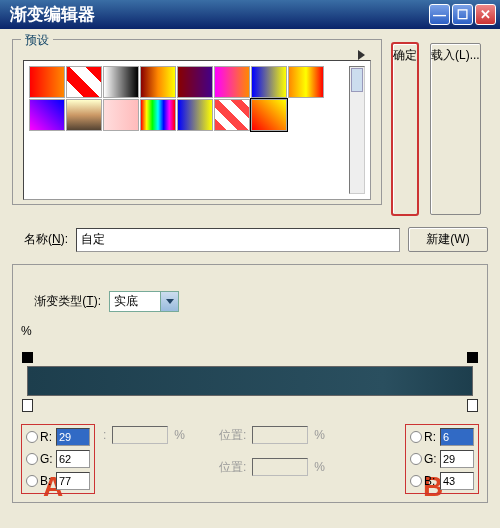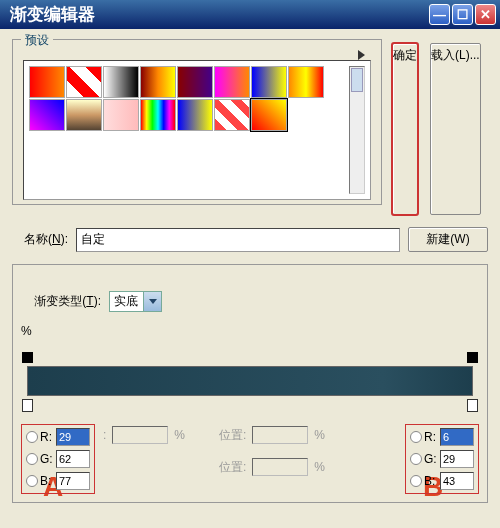--- a/index.html
+++ b/index.html
@@ -24,21 +24,21 @@
 .scroll-thumb { position:absolute; left:1px; right:1px; top:1px; height:24px; background:#cde; border:1px solid #99b; }
 .btncol { display:flex; flex-direction:row; gap:6px; width:96px; padding-top:4px;}
 .btn { background:#ece9d8; border:1px solid #888; border-radius:2px; padding:3px 0; text-align:center; cursor:pointer; box-shadow:inset 1px 1px 0 #fff;}
 .btn.primary { outline:2px solid #c33; outline-offset:-1px; }
 .row { display:flex; align-items:center; gap:8px; margin:12px 0; }
 .label { color:#000; min-width:56px; text-align:right; }
 .label u { text-decoration: underline; }
 input[type=text].field { border:1px inset #999; background:#fff; padding:2px 4px; height:24px; }
 .namefield { flex:1; }
 .newbtn { width:80px; }
-.select { border:1px solid #7a9; background:#fff; height:21px; width:53px; display:flex; align-items:center; padding:0 4px; position:relative;}
+.select { border:1px solid #7a9; background:#fff; height:21px; width:70px; display:flex; align-items:center; padding:0 4px; position:relative;}
 .select .dd { position:absolute; right:0; top:0; bottom:0; width:18px; background:linear-gradient(#cde,#9bd); border-left:1px solid #7a9; display:flex;align-items:center;justify-content:center;}
 .select .dd::after { content:""; border-left:4px solid transparent;border-right:4px solid transparent;border-top:5px solid #246;}
 .gradbar-wrap { margin:14px 6px 6px; position:relative; }
 .opstops { height:14px; position:relative; }
 .opstop { position:absolute; width:11px; height:11px; background:#000; top:0; }
 .opstop.left { left:-5px; } .opstop.right { right:-5px; }
 .gradbar { height:30px; background:linear-gradient(to right,#1d3e4d,#2a4f5f 80%,#1d3e4d); border:1px solid #666; }
 .colstops { height:20px; position:relative; }
 .colstop { position:absolute; top:3px; width:11px; height:13px; background:#fff; border:1px solid #333; }
 .colstop.left { left:-5px; } .colstop.right { right:-5px; }

